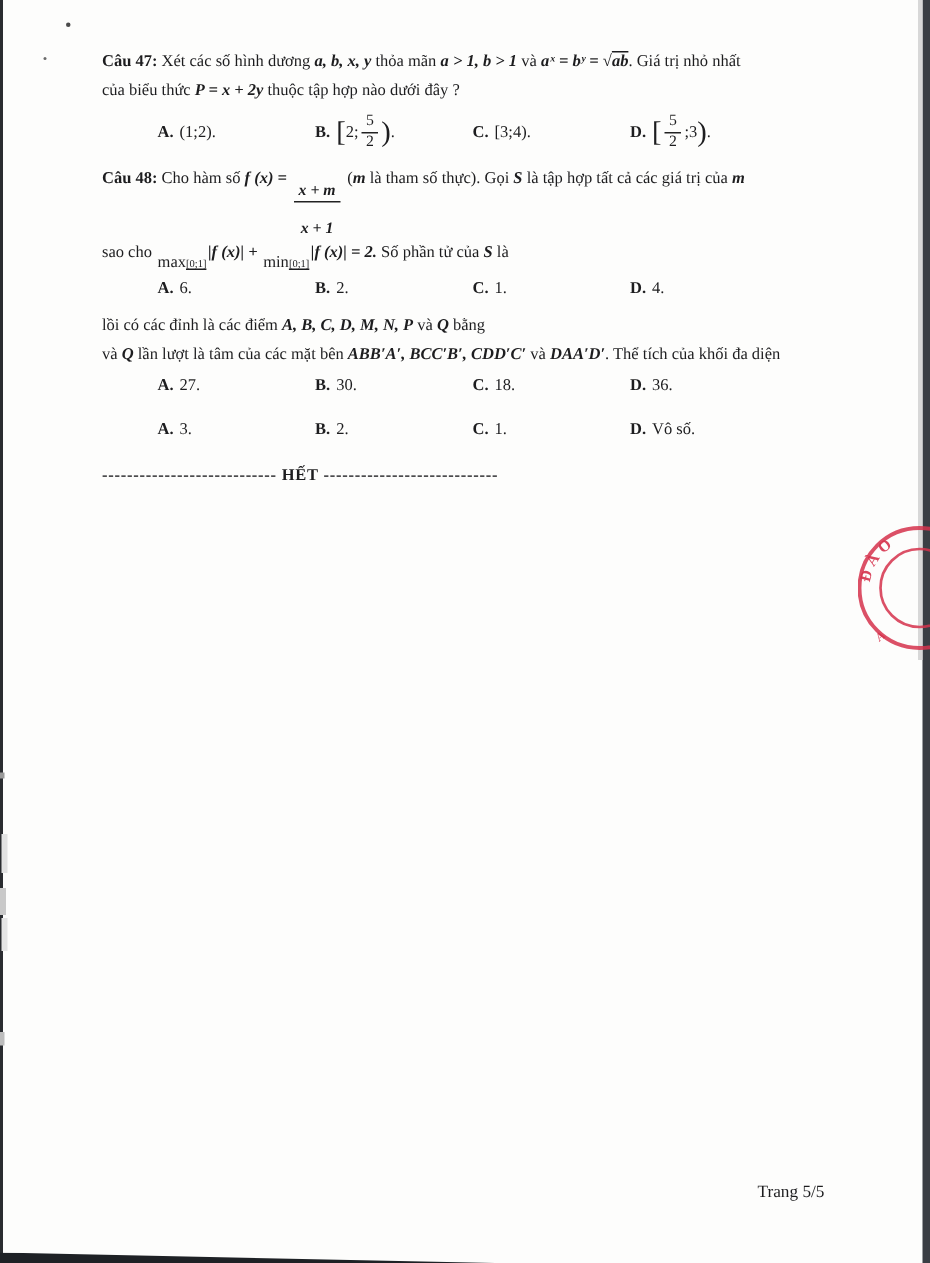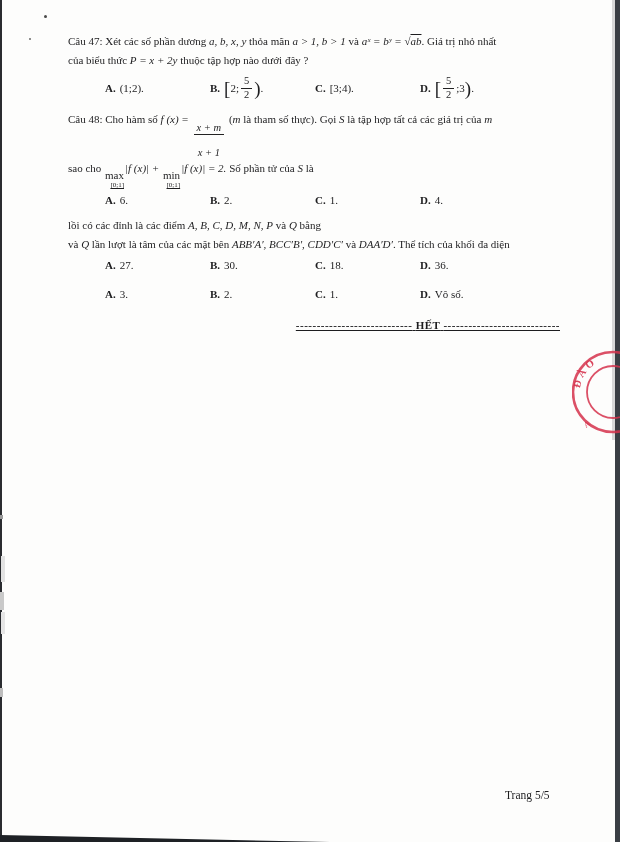--- a/index.html
+++ b/index.html
@@ -13,40 +13,40 @@
   .edge-left{position:absolute;left:0;top:0;width:2px;height:842px;background:#2a2c30;}
   .edge-right{position:absolute;right:0;top:0;width:5px;height:842px;background:#3a3e44;}
   .edge-right-light{position:absolute;right:5px;top:0;width:3px;height:440px;background:#d8d8d8;}
   .bottom-wedge{position:absolute;left:0;bottom:0;width:330px;height:7px;background:#1e2125;
     clip-path:polygon(0 0,100% 100%,0 100%);}
   .dot{position:absolute;border-radius:50%;}
   .smudge{position:absolute;}
   
   .content{position:absolute;left:68px;top:32px;right:60px;}
   .qline{white-space:nowrap;}
-  .qlabel{font-weight:normal;}
-  i{font-style:italic;}
+  .qlabel{font-weight:bold;}
+  i{font-style:italic;font-weight:bold;}
   .ovl{text-decoration:overline;margin-top:12px;}
   .opts{display:grid;grid-template-columns:105px 105px 105px 1fr;margin-left:37px;margin-top:2px;}
   .opt{display:flex;align-items:center;white-space:nowrap;}
   .opt-label{font-weight:bold;margin-right:4px;}
   .opts-tall{min-height:32px;}
   .frac{display:inline-flex;flex-direction:column;align-items:center;vertical-align:middle;
     line-height:1.15;font-size:10.5px;margin:0 2px;}
   .frac .num{padding:0 3px;border-bottom:1px solid #222;}
   .frac .den{padding:0 3px;}
   .frac-inline{vertical-align:-8px;gap:12px;}
   .bigbr{font-size:19px;font-weight:400;line-height:1;}
-  .limop{display:inline-flex;flex-direction:column;align-items:flex-end;line-height:1;
+  .limop{display:inline-flex;flex-direction:row;align-items:center;line-height:1;
     vertical-align:-7px;margin:0 1px;}
   .limop .sub{font-size:7px;margin-top:1px;text-decoration:underline;}
   .rad{white-space:nowrap;}
   .q{margin-top:6px;}
   .q:first-child{margin-top:0;}
-  .end-marker{margin-top:12px;text-align:right;font-weight:bold;letter-spacing:0.5px;text-decoration:underline;}
+  .end-marker{margin-top:12px;text-align:left;font-weight:bold;letter-spacing:0.5px;}
   .footer{position:absolute;left:505px;top:786px;font-size:11.5px;}
   .stamp{position:absolute;left:572px;top:350px;}
 </style>
 </head>
 <body>
 
 <div class="edge-left"></div>
 <div class="edge-right"></div>
 <div class="edge-right-light"></div>
 <div class="bottom-wedge"></div>
@@ -54,21 +54,21 @@
 <div class="dot" style="left:29px;top:38px;width:2px;height:2px;background:#6a6a6a;"></div>
 <div class="smudge" style="left:0;top:515px;width:3px;height:4px;background:#9a9a9a;"></div>
 <div class="smudge" style="left:1px;top:556px;width:4px;height:26px;background:#e2e2e2;"></div>
 <div class="smudge" style="left:0;top:592px;width:4px;height:18px;background:#c9c9c9;"></div>
 <div class="smudge" style="left:1px;top:612px;width:4px;height:22px;background:#e5e5e5;"></div>
 <div class="smudge" style="left:0;top:688px;width:3px;height:9px;background:#bdbdbd;"></div>
 
 <div class="content">
 
   <div class="q">
-    <div class="qline"><span class="qlabel">Câu 47:</span> <span>Xét các số phần dương</span> <i>a, b, x, y</i> <span>thỏa mãn</span> <i>a &gt; 1,  b &gt; 1</i> <span>và</span> <i>aˣ = bʸ =</i> <span class="rad"><span>√</span><i class="ovl">ab</i></span><span>. Giá trị nhỏ nhất</span></div>
+    <div class="qline"><span class="qlabel">Câu 47:</span> <span>Xét các số hình dương</span> <i>a, b, x, y</i> <span>thỏa mãn</span> <i>a &gt; 1,  b &gt; 1</i> <span>và</span> <i>aˣ = bʸ =</i> <span class="rad"><span>√</span><i class="ovl">ab</i></span><span>. Giá trị nhỏ nhất</span></div>
     <div class="qline"><span>của biểu thức</span> <i>P = x + 2y</i> <span>thuộc tập hợp nào dưới đây ?</span></div>
     <div class="opts opts-tall">
       <div class="opt">
           <span class="opt-label">A.</span>
           <span>(1;2).</span>
         </div>
       <div class="opt">
           <span class="opt-label">B.</span>
           <span class="bigbr">[</span>
           <span>2;</span>

